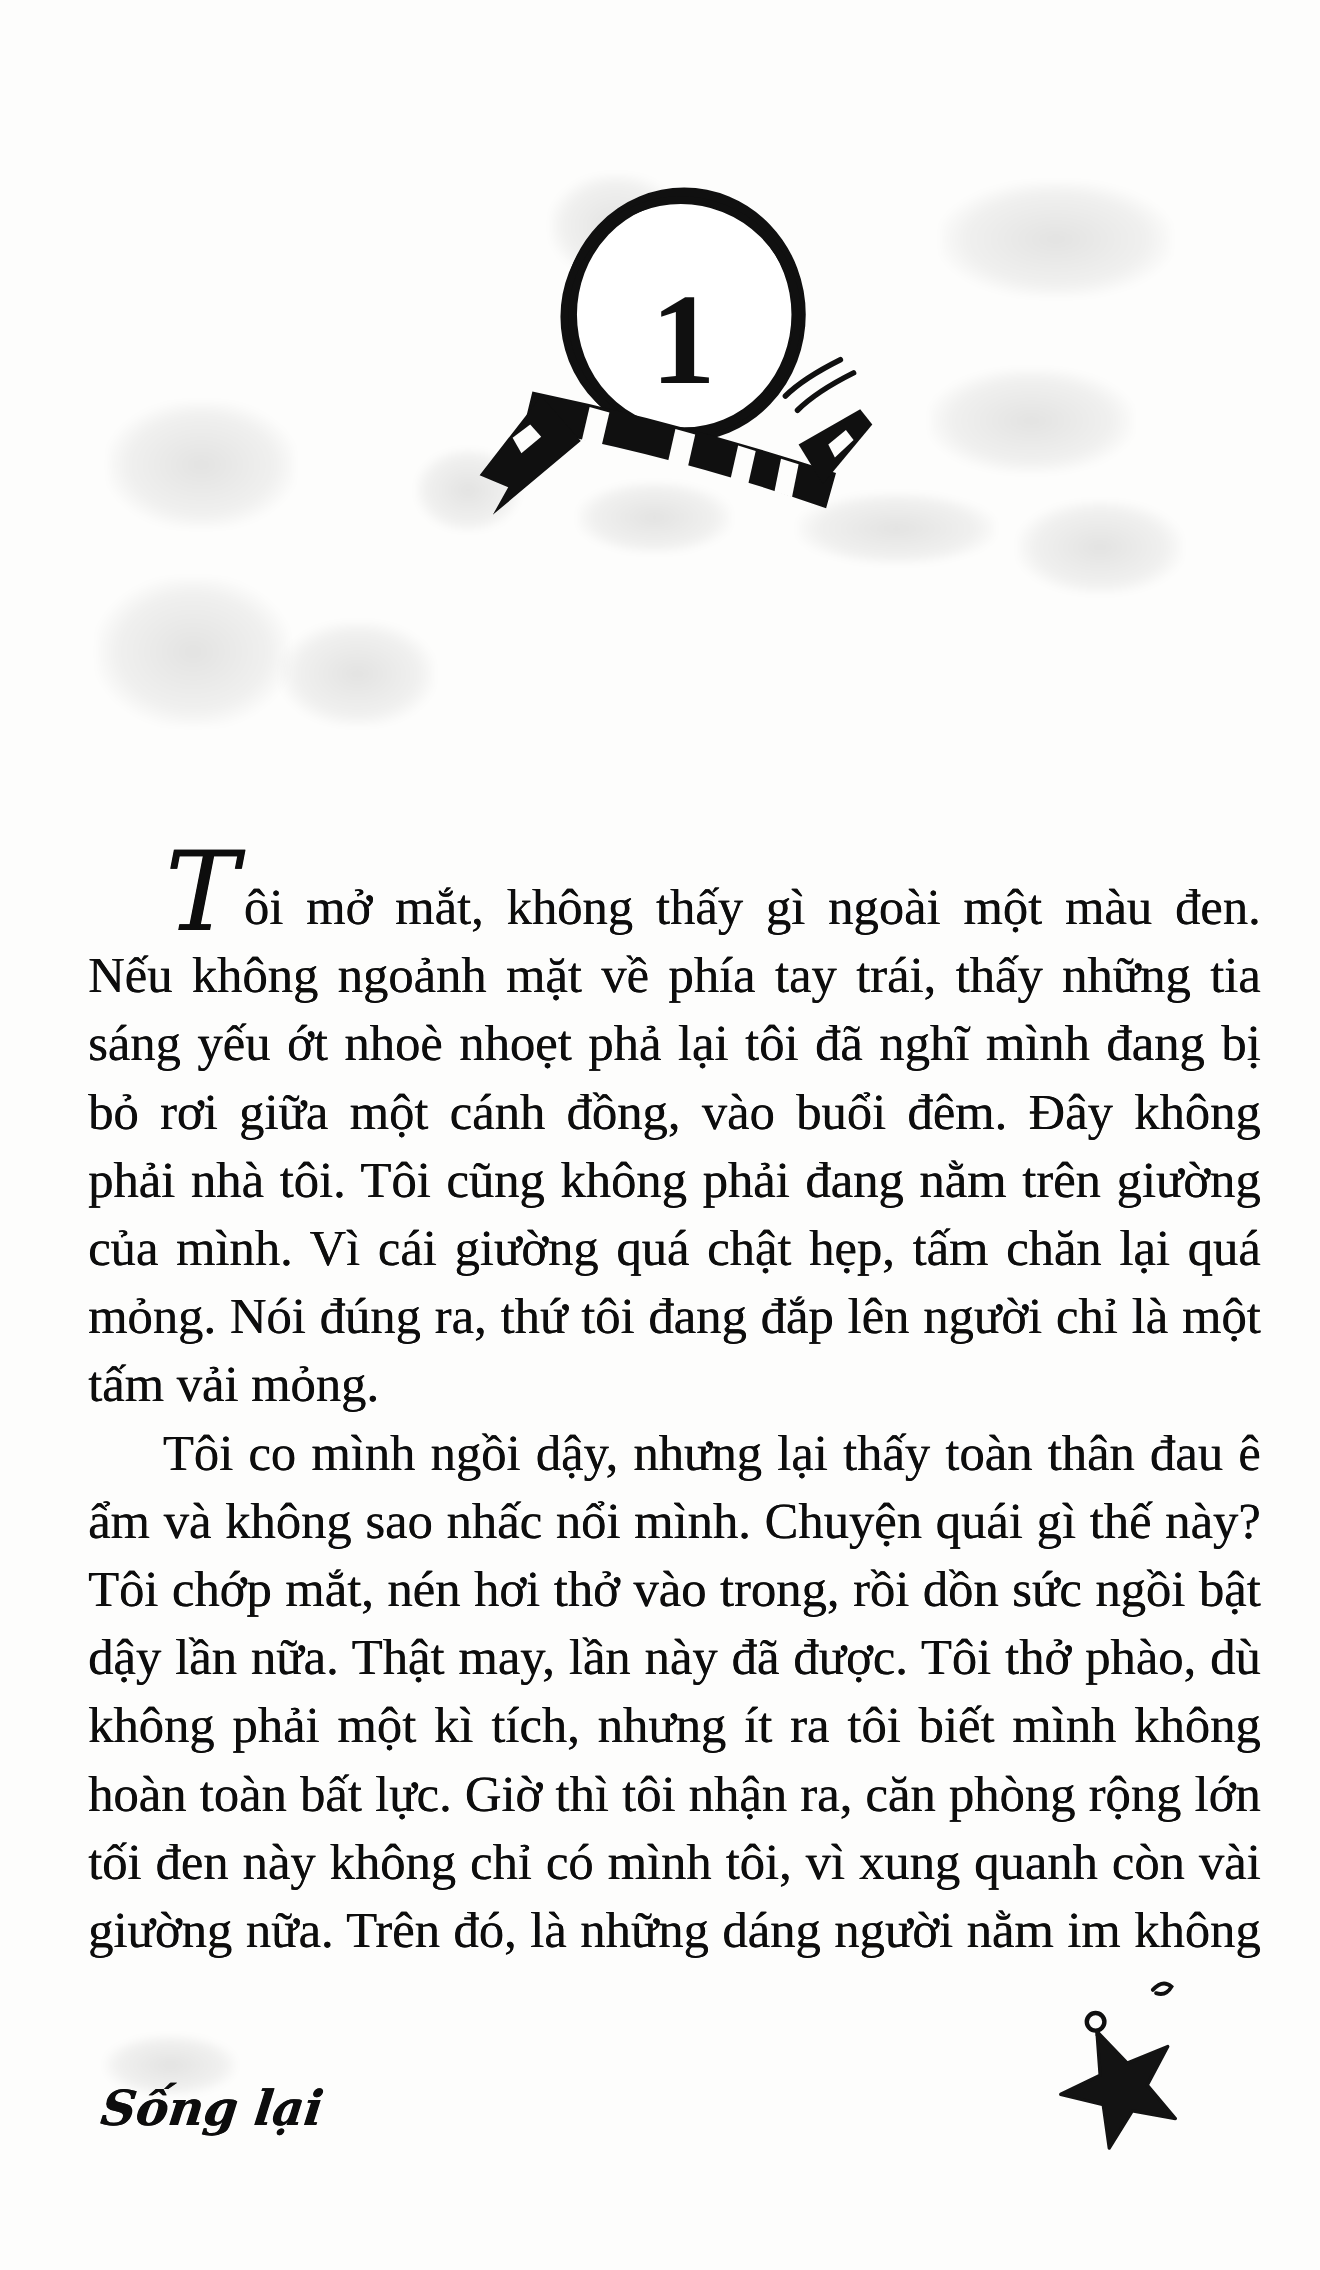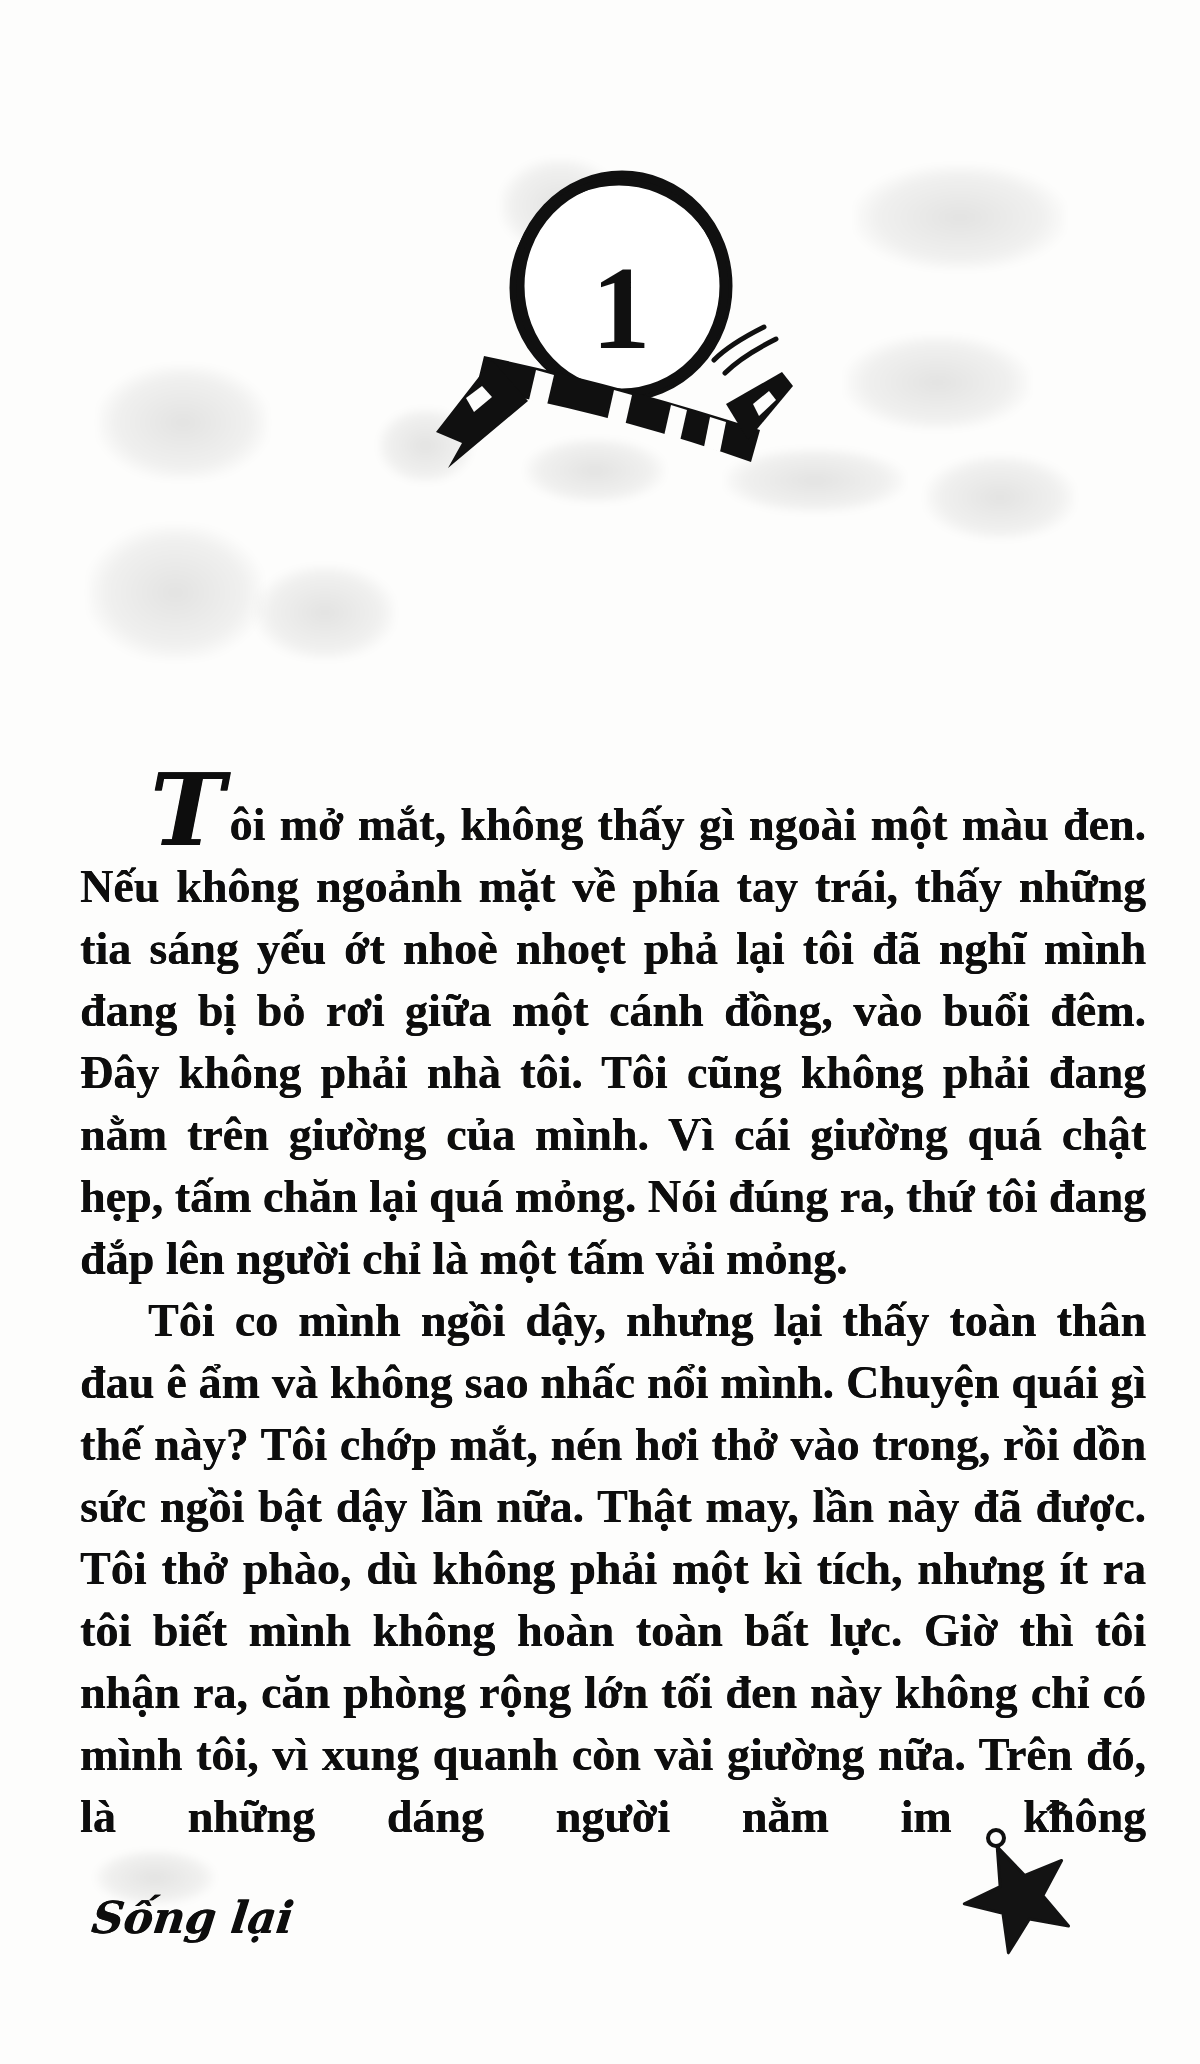--- a/index.html
+++ b/index.html
@@ -18,21 +18,20 @@
     background:radial-gradient(ellipse at center, rgba(0,0,0,0.10) 0%, rgba(0,0,0,0.05) 55%, rgba(0,0,0,0) 75%);
     filter:blur(3px);
     pointer-events:none;
   }
   .chapter-ornament{position:absolute;left:428px;top:146px;width:380px;height:330px;}
   .body-text{
     position:absolute;left:80px;top:794px;width:1066px;
     font-size:46px;line-height:62px;
     text-align:justify;
     text-shadow:0.35px 0 0 currentColor;
-    font-weight:bold;
   }
   .body-text p{margin:0;padding:0;}
   .para-continued{text-align-last:justify;}
   .para-indent{text-indent:68px;}
   .dropcap{
     font-family:"DejaVu Serif","Liberation Serif",serif;
     font-style:italic;
     font-size:100px;
     line-height:0;
     letter-spacing:-3px;

